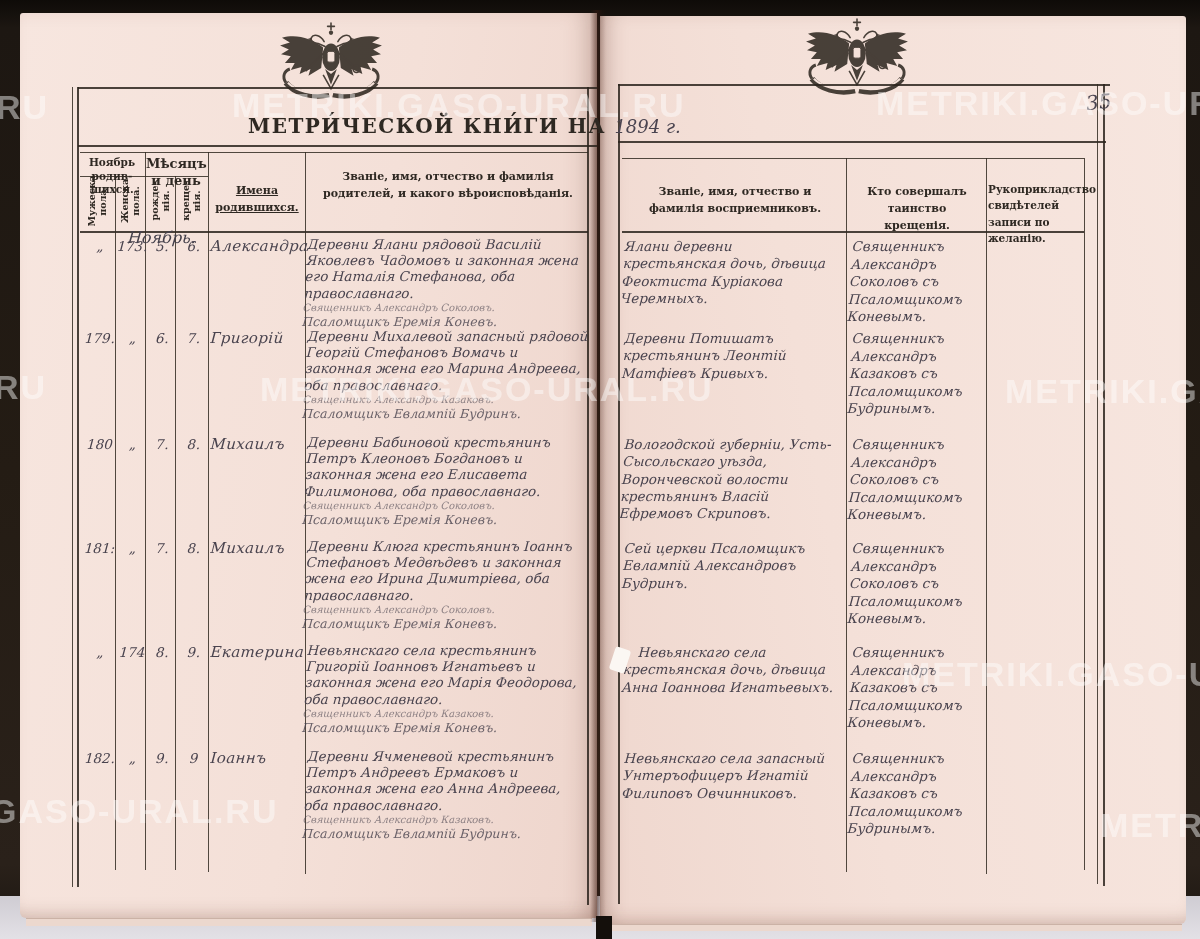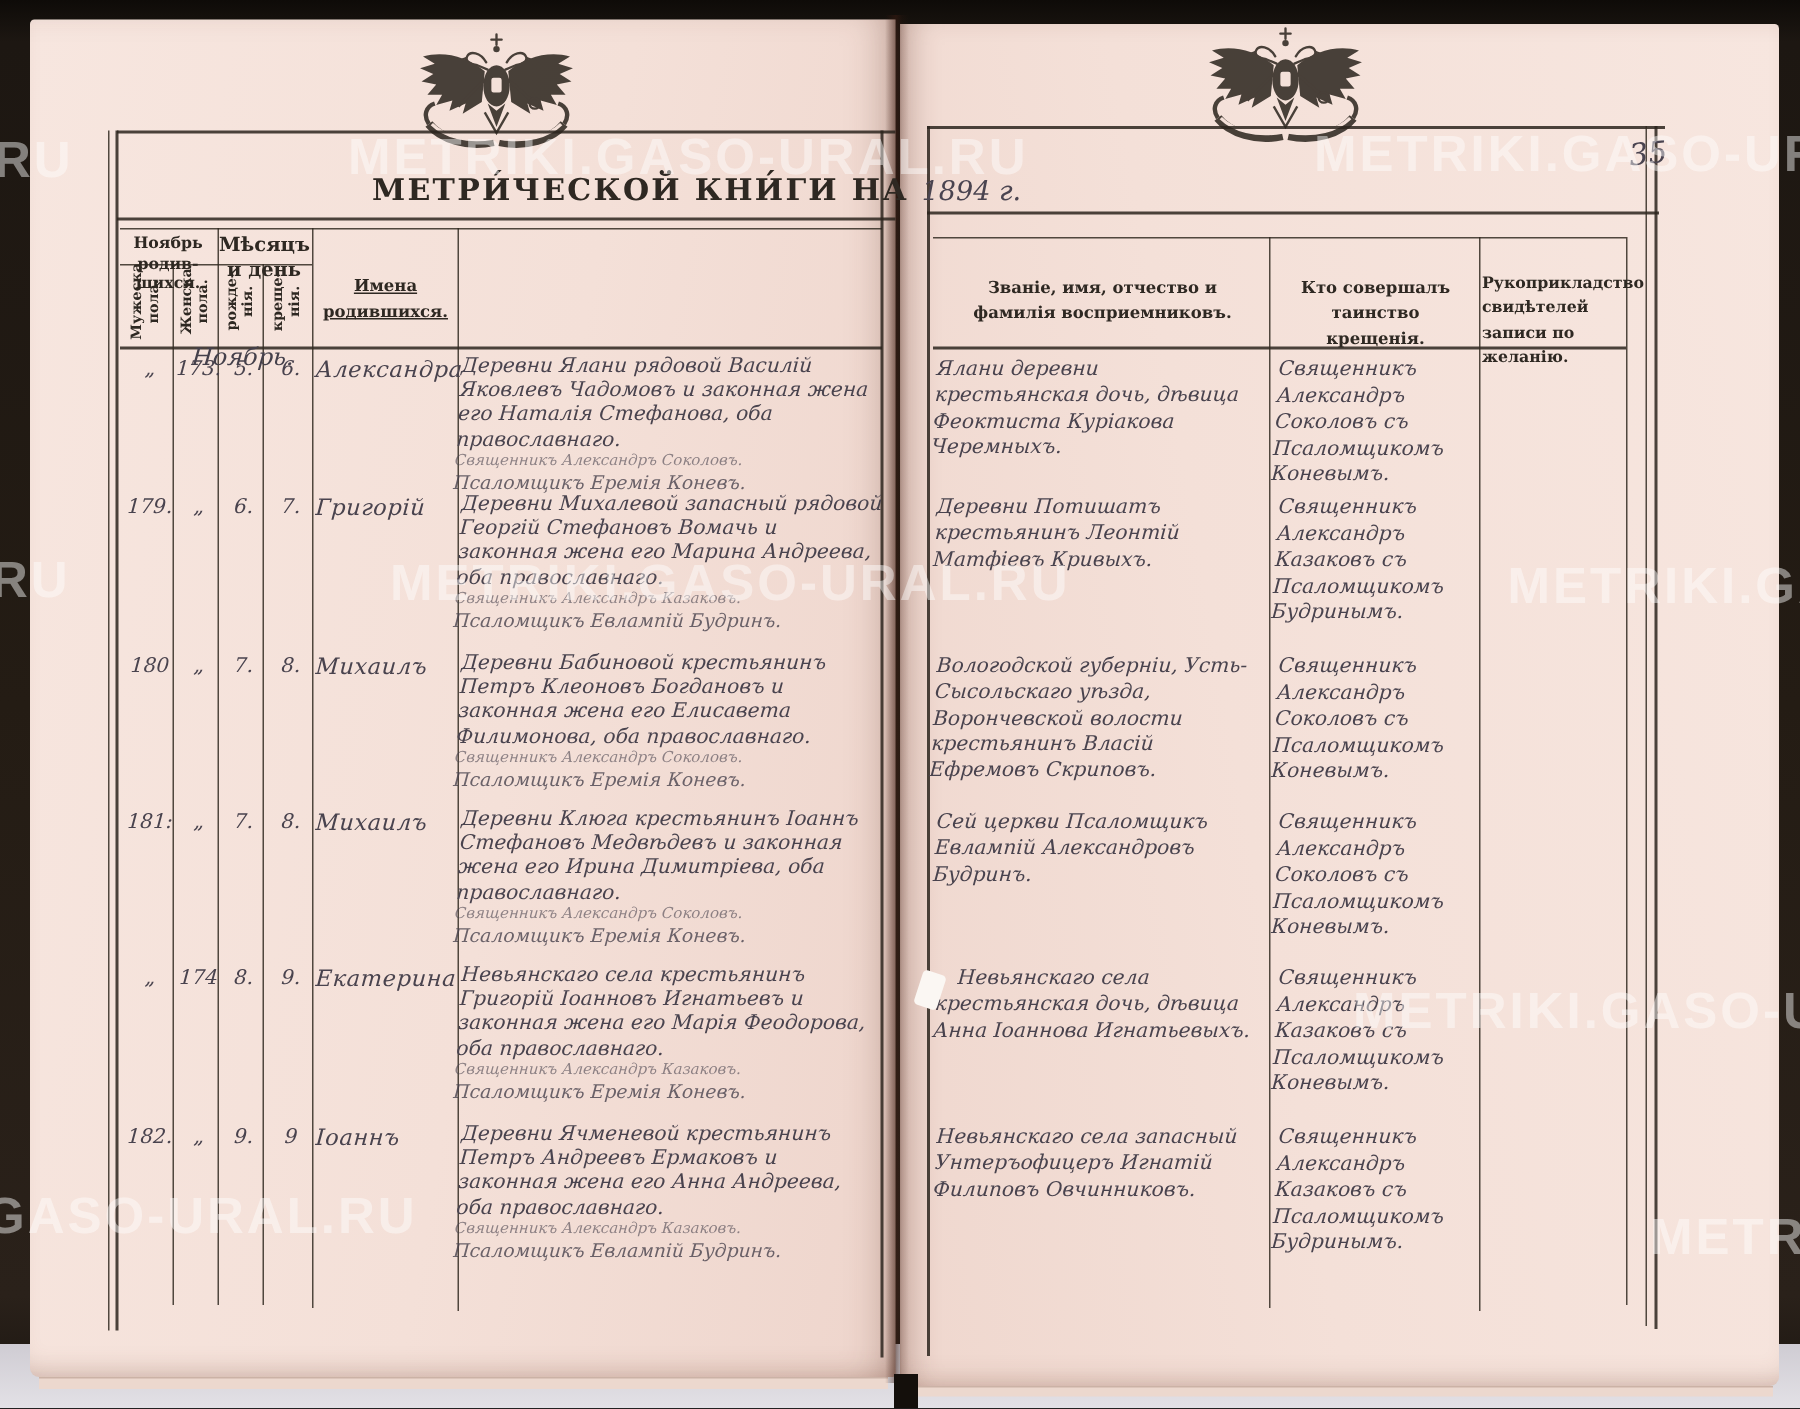--- a/index.html
+++ b/index.html
@@ -144,20 +144,21 @@
   <div class="ph title" style="left:248px;top:114px;"><span>МЕТРИ́ЧЕСКОЙ КНИ́ГИ НА</span> <span class="year-hand">1894 г.</span></div>
   <div class="pageno">35</div>
 
   <div class="ph colhead" style="left:82px;top:156px;width:60px;line-height:1.3;font-size:10.5px;">Ноябрь родив­шихся.</div>
   <div class="ph colhead" style="left:146px;top:156px;width:60px;line-height:1.3;font-size:13px;">Мѣсяцъ и день</div>
   <div class="vlabel" style="left:71px;top:190px;">Мужеска пола.</div>
   <div class="vlabel" style="left:104px;top:190px;">Женска пола.</div>
   <div class="vlabel" style="left:134px;top:190px;">рожде­нія.</div>
   <div class="vlabel" style="left:165px;top:190px;">креще­нія.</div>
   <div class="ph colhead" style="left:210px;top:182px;width:94px;text-decoration:underline;">Имена родившихся.</div>
+  <div class="ph colhead" style="left:312px;top:168px;width:272px;">Званіе, имя, отчество и фамилія родителей, и какого вѣроисповѣданія.</div>
 
   <div class="ph colhead" style="left:856px;top:183px;width:122px;">Кто совершалъ таинство крещенія.</div>
   <div class="ph colhead" style="left:640px;top:183px;width:190px;">Званіе, имя, отчество и фамилія восприемниковъ.</div>
   <div class="ph colhead" style="left:988px;top:181px;width:94px;font-size:10.5px;text-align:left;">Рукоприкладство свидѣтелей записи по желанію.</div>
 
   <div class="month">Ноябрь.</div>
 
   <div class="lrow" style="top:236px;">
     <div class="cell num">„</div>
     <div class="cell num">173.</div>

